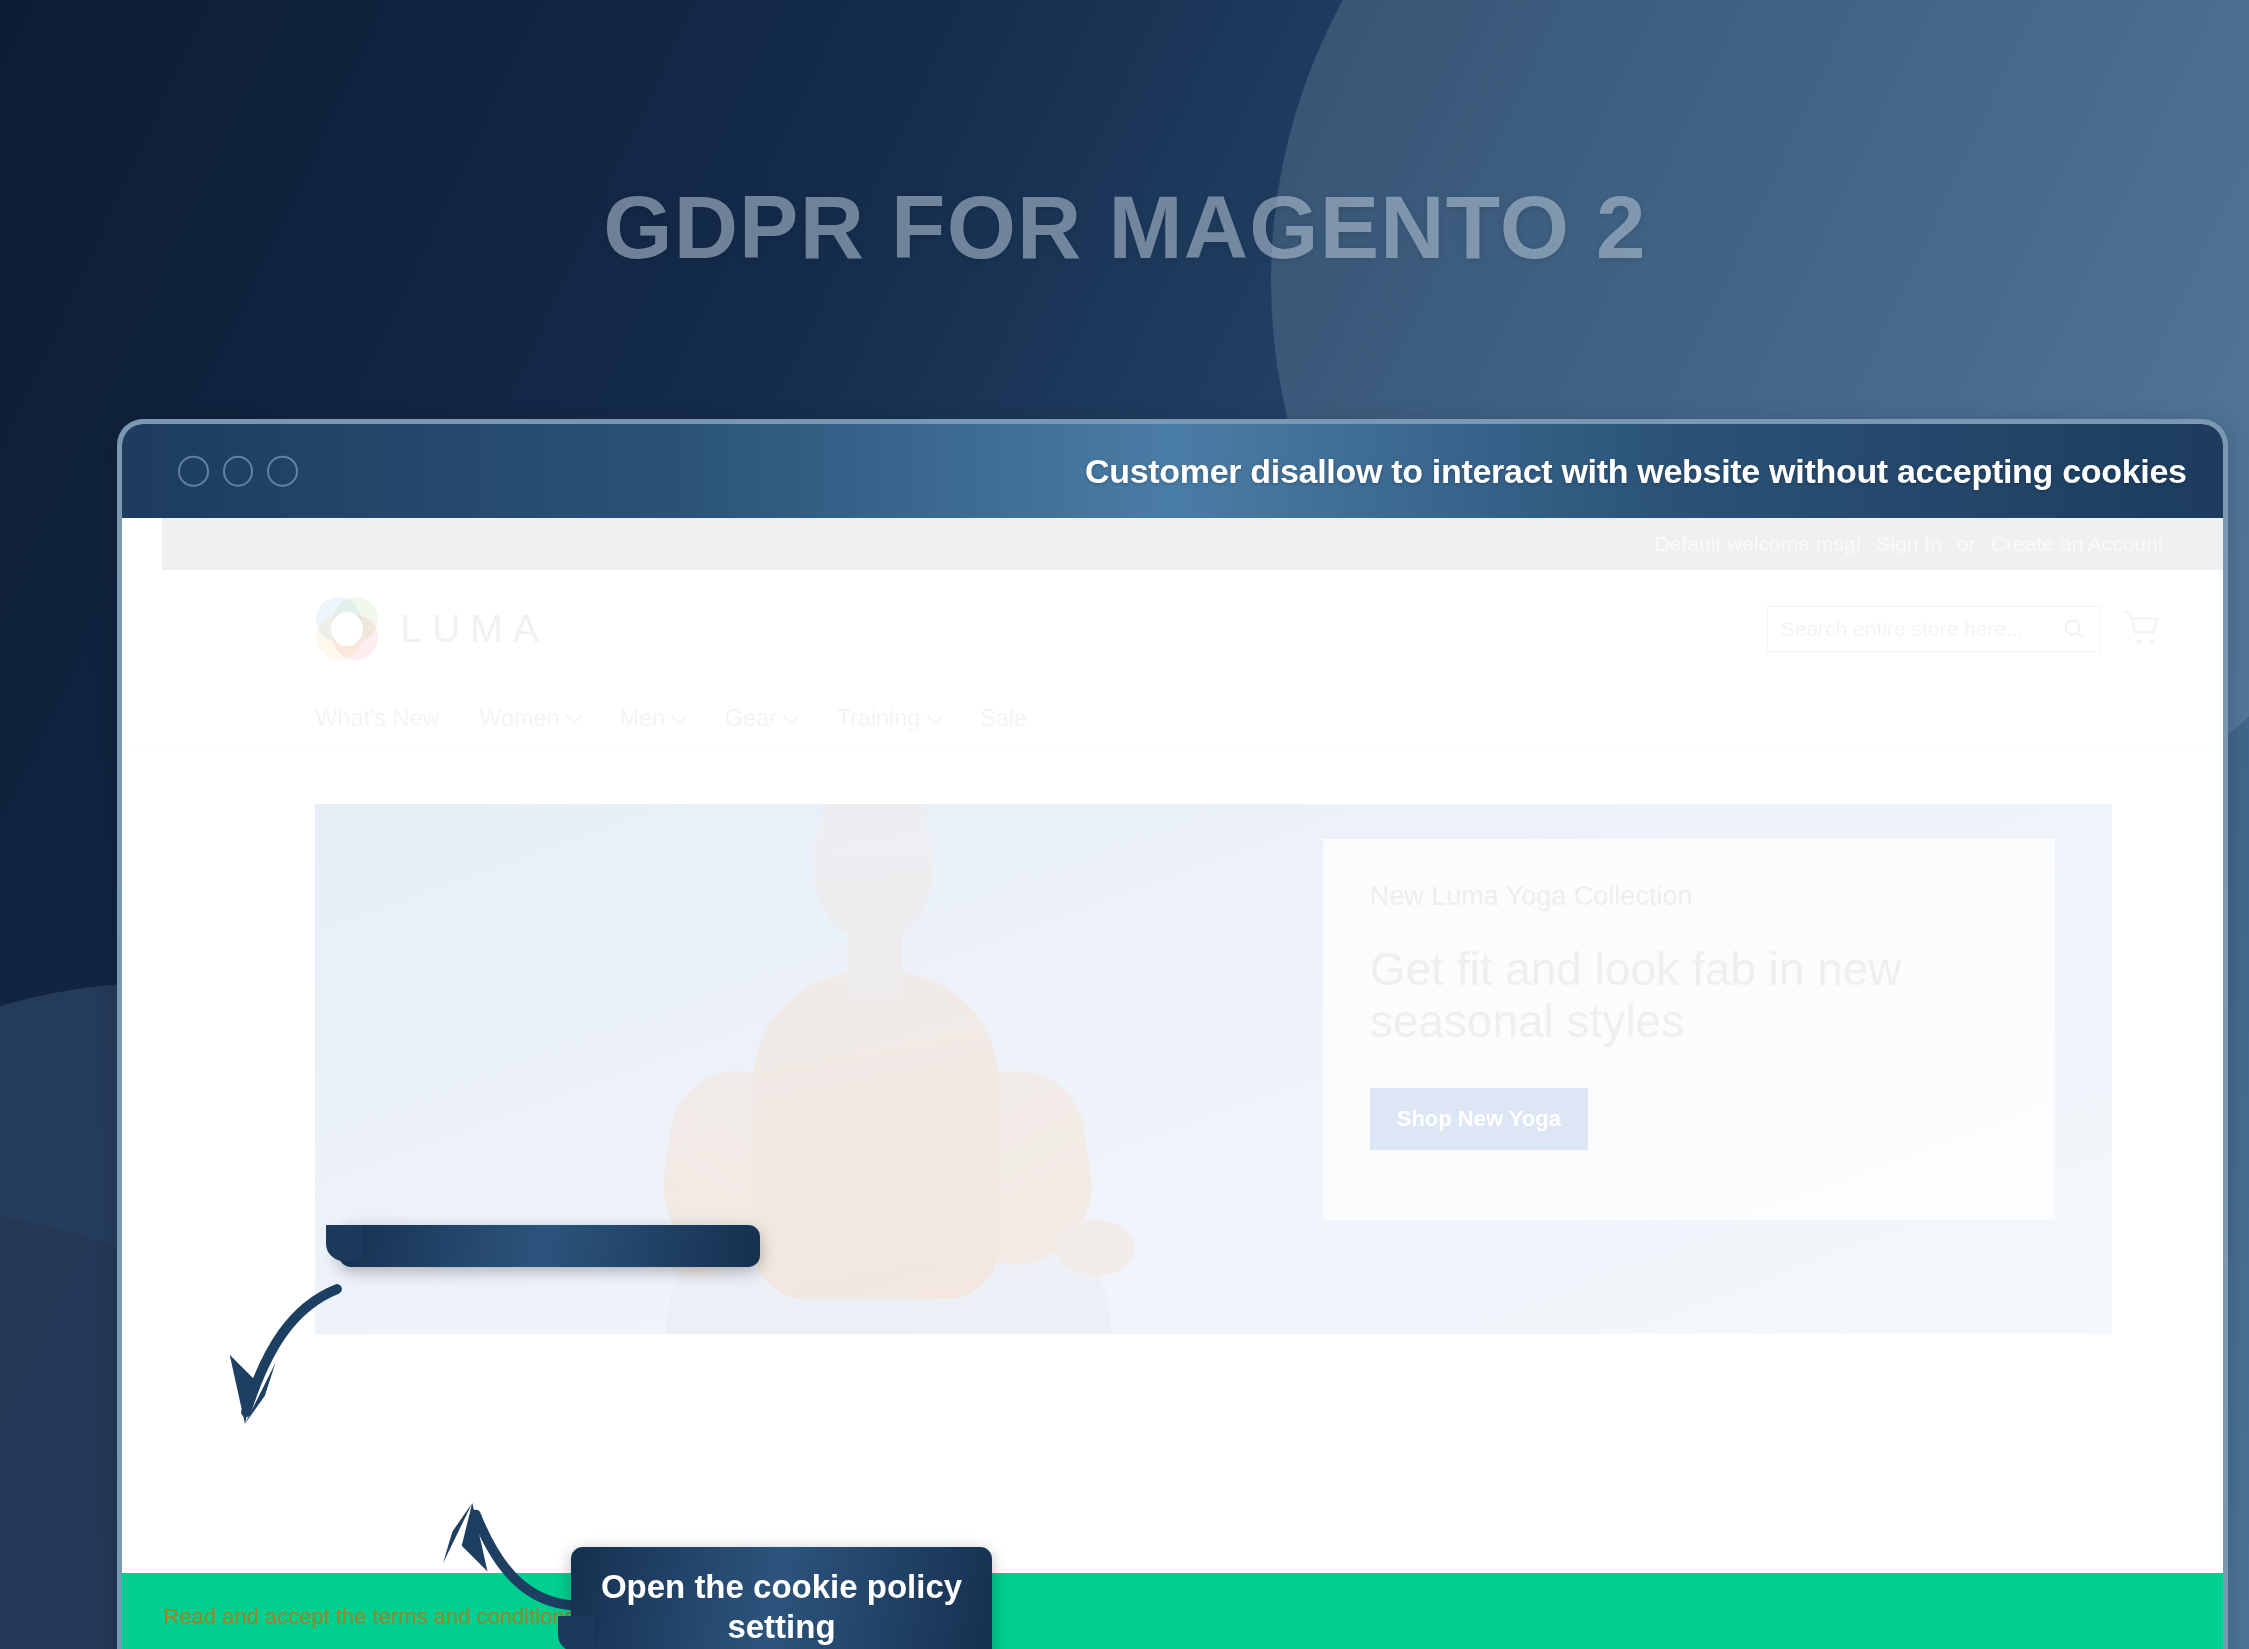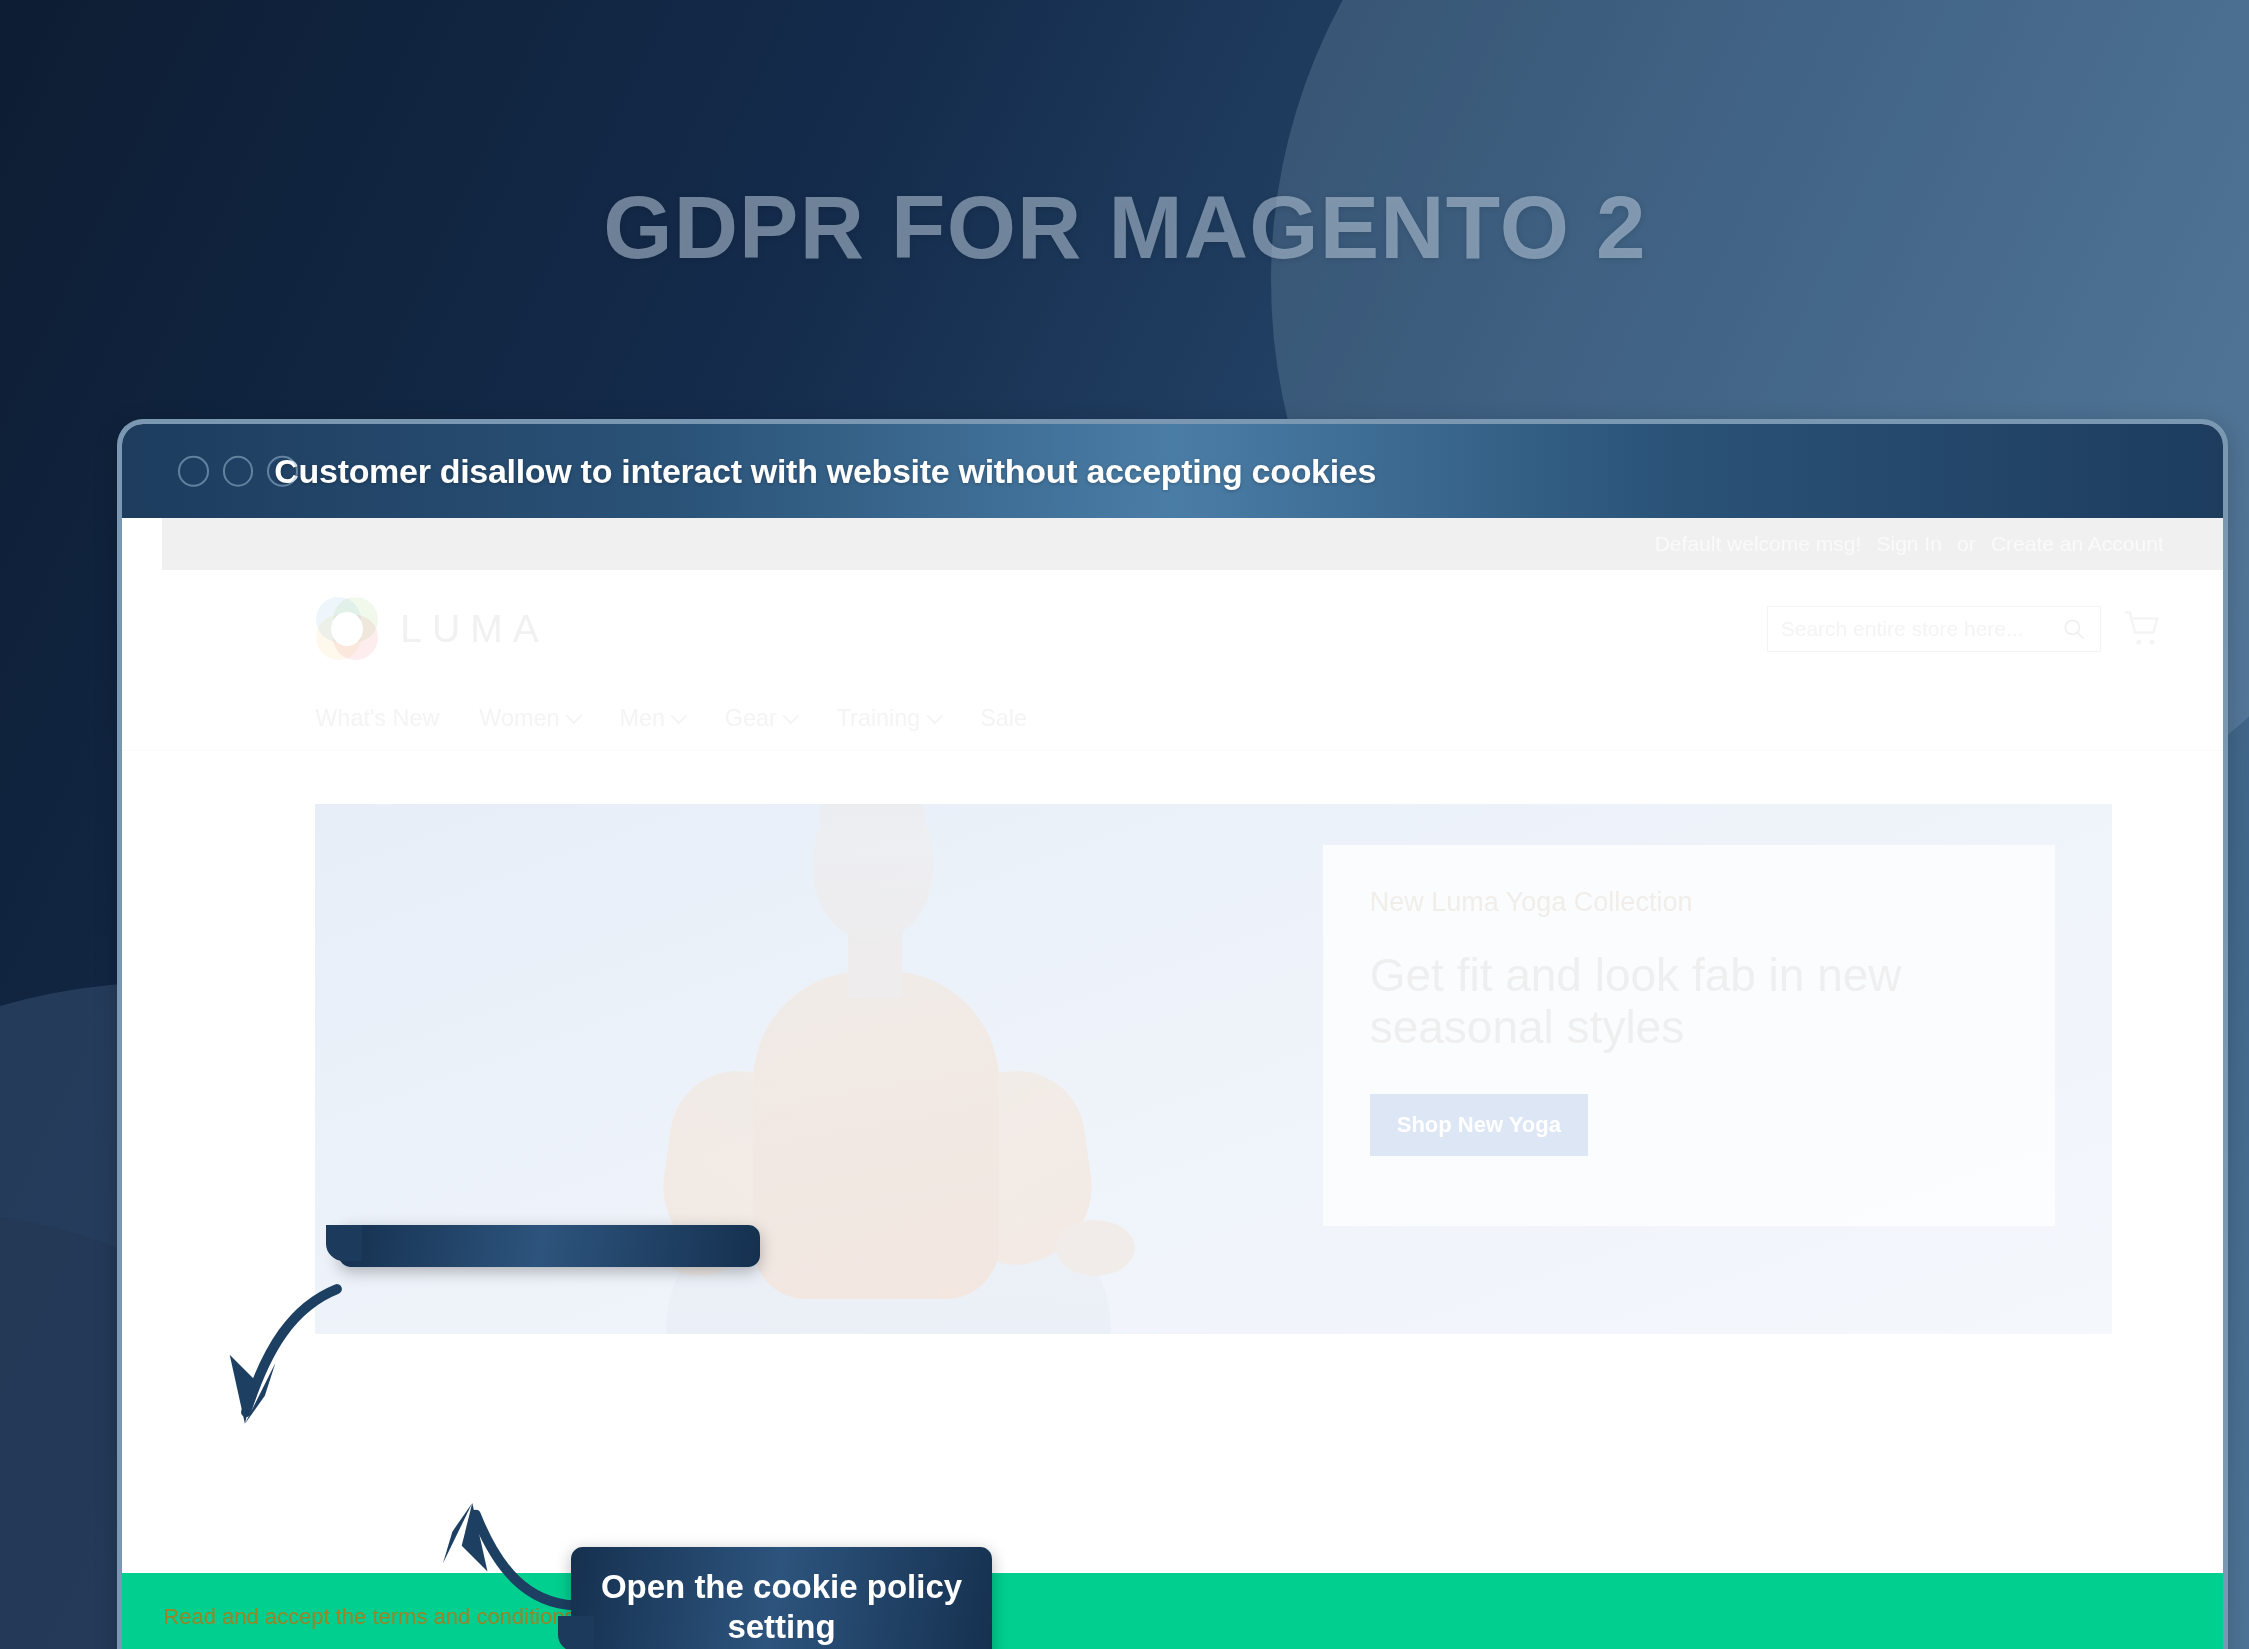--- a/index.html
+++ b/index.html
@@ -75,26 +75,26 @@
   .traffic{
     position:absolute; left:56px; top:50%;
     transform:translateY(-50%);
     display:flex; gap:14px;
   }
   .dot{
     width:30.5px; height:30.5px; border-radius:50%;
     border:2.9px solid rgba(160,190,214,.52);
   }
   .titlebar-text{
-    flex:1; text-align:left;
+    flex:1; text-align:right;
     color:#ffffff;
     font-size:34px;
     font-weight:bold;
     letter-spacing:-0.3px;
-    padding:0 82px 0 152px;
+    padding:0 36px 0 152px;
     text-shadow:0 1.2px 3.5px rgba(0,0,0,.25);
   }
 
   
   .page{
     flex:1;
     background:#fff;
     position:relative;
     overflow:hidden;
   }
@@ -214,21 +214,21 @@
   .y-hand-l{
     position:absolute; left:64px; bottom:76px; width:79px; height:56px;
     border-radius:50%; background:#f6dcc3;
   }
   .y-hand-r{
     position:absolute; right:47px; bottom:76px; width:79px; height:56px;
     border-radius:50%; background:#f6dcc3;
   }
 
   .hero-card{
-    position:absolute; right:57px; top:41px;
+    position:absolute; right:57px; top:35px;
     width:732px; height:381px;
     background:rgba(255,255,255,.72);
     padding:42px 47px;
   }
   .hero-eyebrow{ font-size:27px; color:#f1eeea; margin-bottom:32px; }
   .hero-title{
     font-size:46px; line-height:1.12; color:#efefef; font-weight:300;
     margin-bottom:41px;
   }
   .hero-btn{

